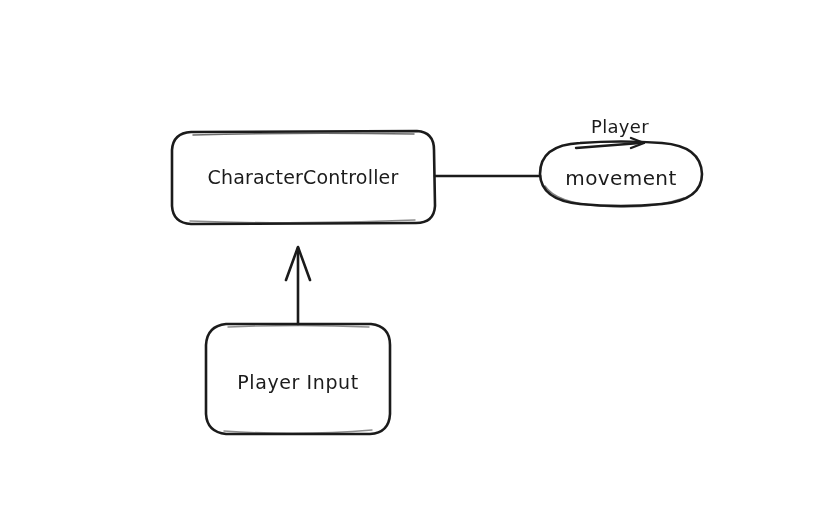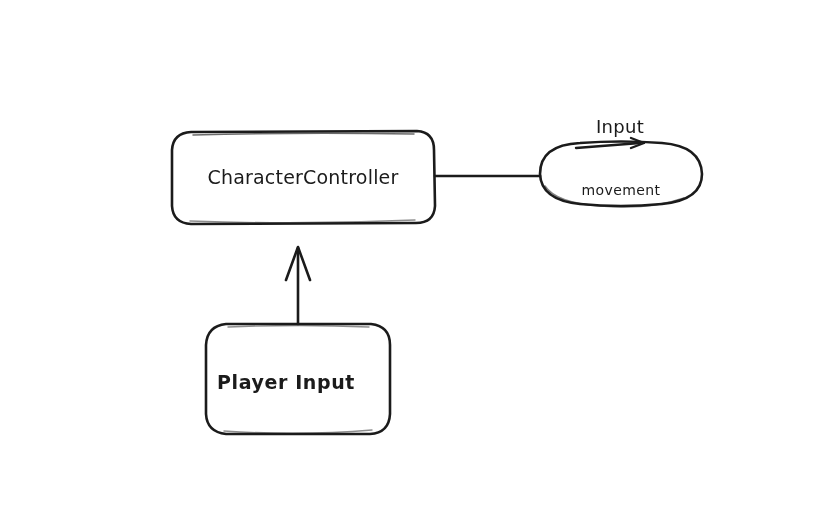--- a/index.html
+++ b/index.html
@@ -42,23 +42,22 @@
   }
   .label-controller {
     font-size: 19px;
     letter-spacing: 0.2px;
   }
   .label-player {
     font-size: 19px;
     letter-spacing: 0.6px;
   }
   .label-movement {
-    font-size: 14px;
+    font-size: 20px;
     letter-spacing: 0.4px;
-    margin-top: 12px;
   }
   .edge-label {
     position: absolute;
     margin: 0;
     padding: 0;
     color: #1b1b1b;
     font-family: "DejaVu Sans", sans-serif;
     font-size: 18px;
     letter-spacing: 0.3px;
     white-space: nowrap;
@@ -98,20 +97,20 @@
     </g>
 
     <g>
       <path d="M298,324 L298,248" fill="none" stroke="#1b1b1b" stroke-width="2.6" stroke-linecap="round"></path>
       <path d="M286,280 L298,247 L310,280" fill="none" stroke="#1b1b1b" stroke-width="2.6" stroke-linecap="round" stroke-linejoin="round"></path>
     </g>
   </svg>
 
   <div class="node-label label-controller" style="left:303px; top:177px;">CharacterController</div>
 
-  <div class="node-label label-player" style="left:286px; top:382px;font-weight:bold;">Player Input</div>
+  <div class="node-label label-player" style="left:298px; top:382px;">Player Input</div>
 
   <div class="node-label label-movement" style="left:621px; top:178px;">movement</div>
 
 
-  <div class="edge-label" style="left:620px; top:126px;">Input</div>
+  <div class="edge-label" style="left:620px; top:126px;">Player</div>
 
 </div>
 
 </body></html>

